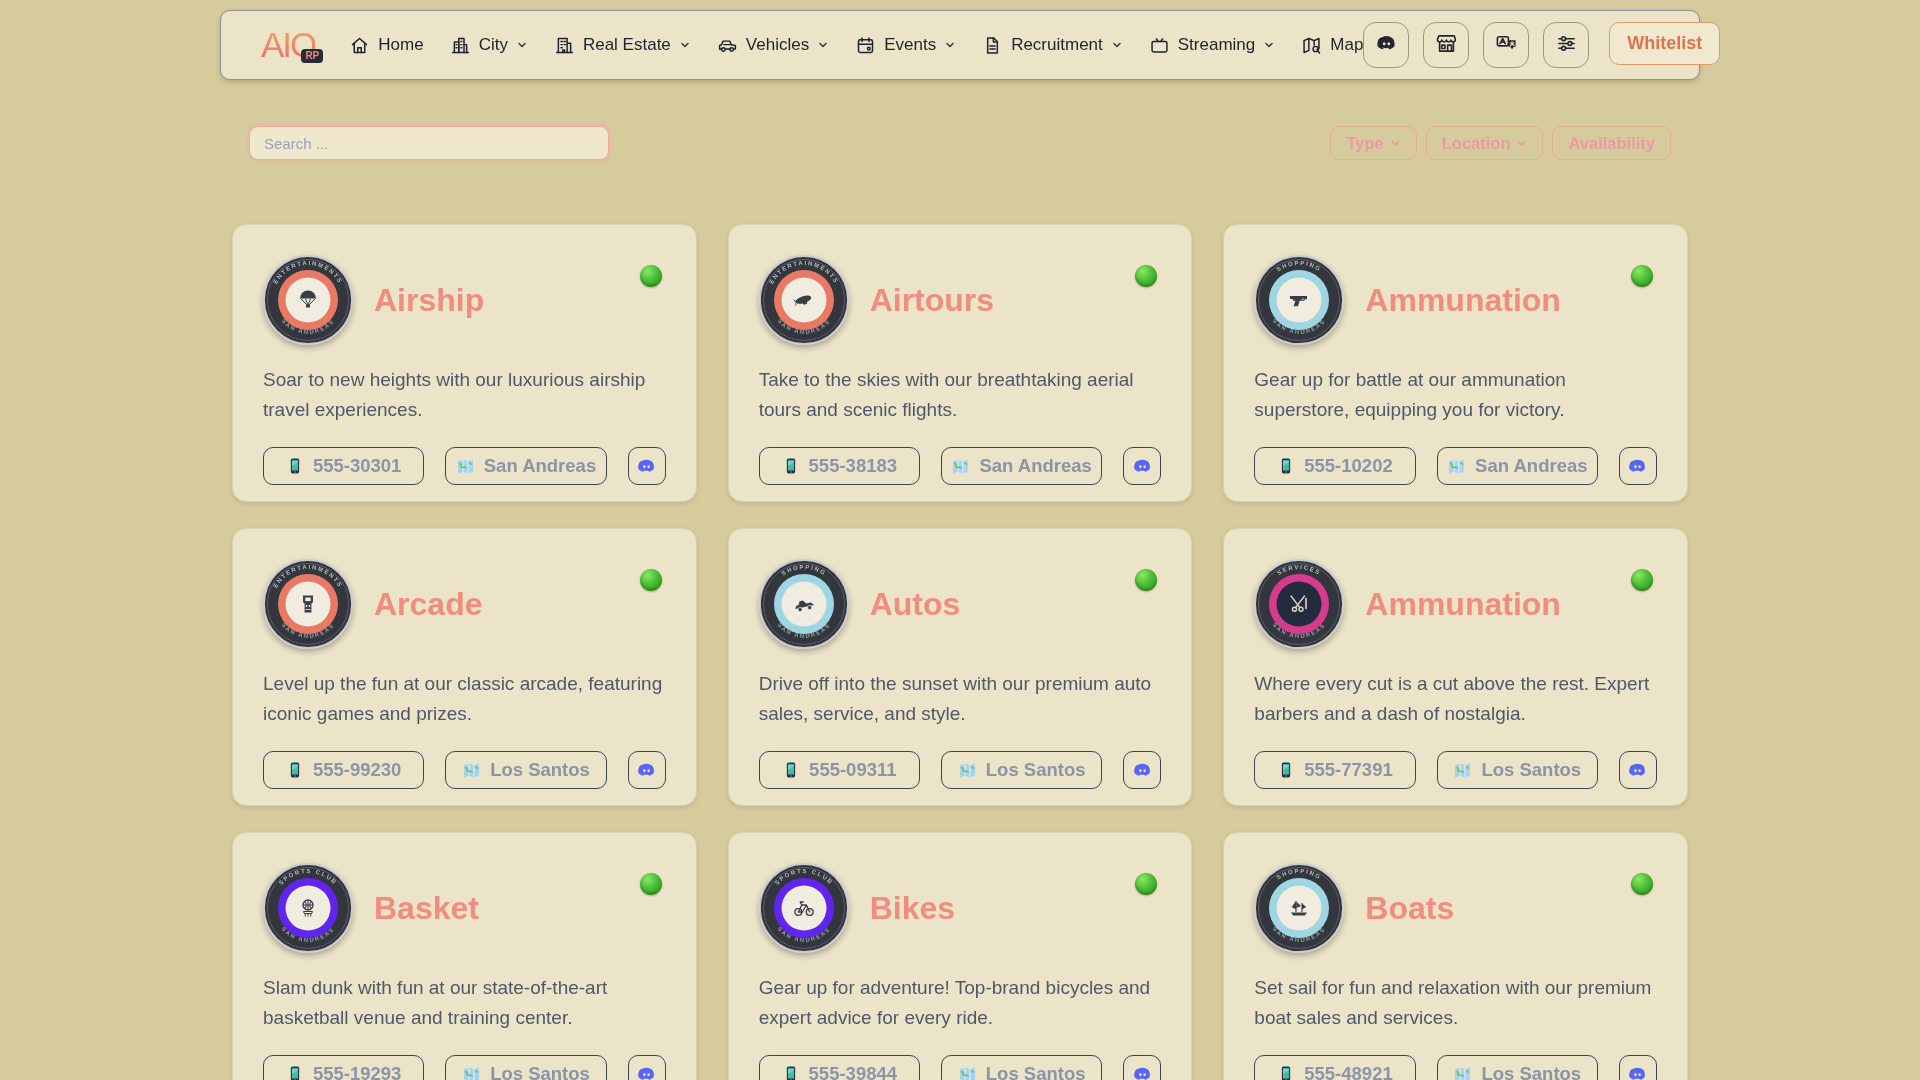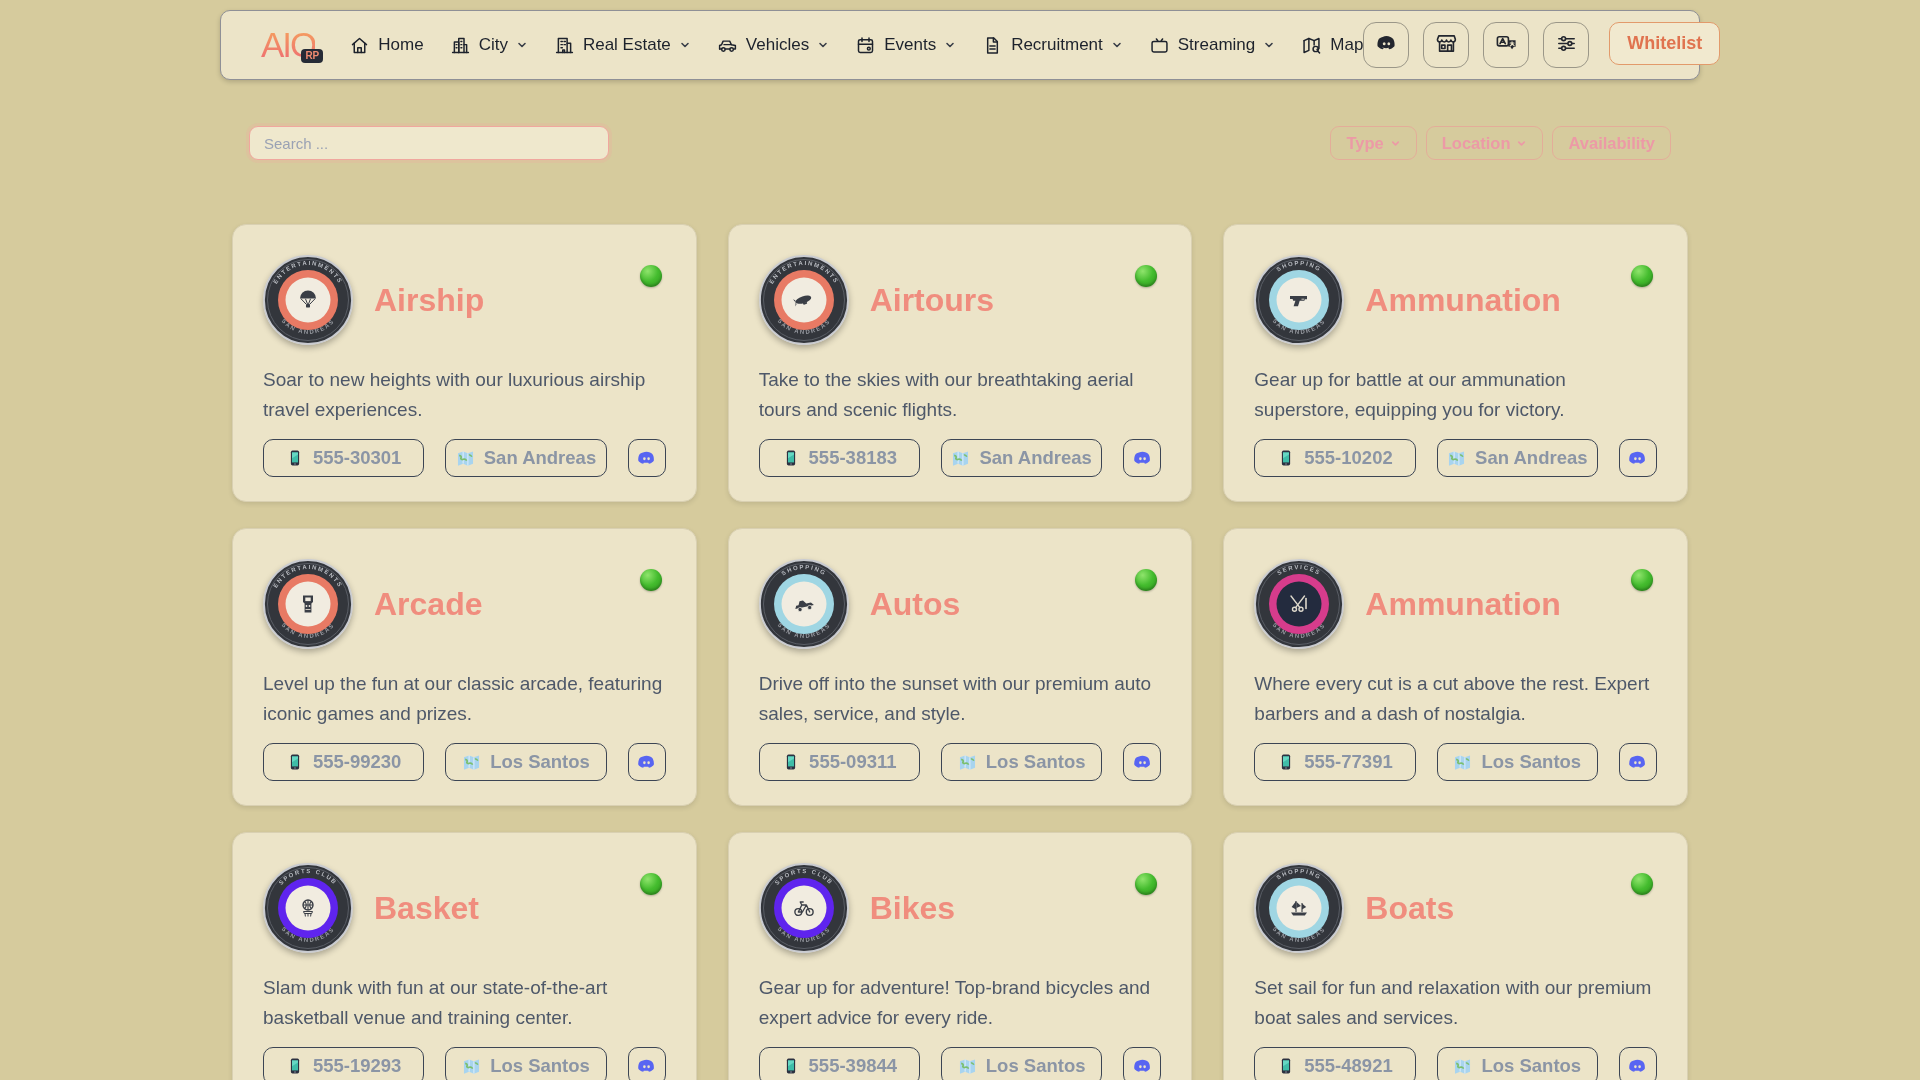--- a/index.html
+++ b/index.html
@@ -53,21 +53,21 @@
   .card{position:relative;height:278px;background:var(--panel-bg);border:1px solid var(--card-border);
     border-radius:14px;padding:30px;box-shadow:0 2px 5px rgba(0,0,0,.10);}
   .card-head{display:flex;align-items:center;gap:21px;}
   .biz-logo{width:90px;height:90px;flex:0 0 90px;border-radius:50%;
     box-shadow:0 3px 6px rgba(0,0,0,.28);}
   .card-title{font-size:32px;font-weight:600;color:var(--title-salmon);}
   .status-dot{position:absolute;top:40px;right:34px;width:22px;height:22px;border-radius:50%;
     background:radial-gradient(circle at 35% 28%,#8fe46c 0%,var(--status-online) 48%,#2f9a1d 100%);
     box-shadow:inset 0 -2px 3px rgba(0,0,0,.25),0 1px 2px rgba(0,0,0,.25);}
   .card-desc{margin-top:20px;font-size:19px;line-height:1.6;color:var(--text-muted);max-width:410px;}
-  .card-actions{position:absolute;left:30px;right:30px;bottom:24px;display:flex;gap:21px;}
+  .card-actions{position:absolute;left:30px;right:30px;bottom:16px;display:flex;gap:21px;}
   .pill{flex:1;height:38px;display:flex;align-items:center;justify-content:center;gap:9px;
     background:transparent;border:1.5px solid var(--pill-border);border-radius:10px;
     color:var(--pill-text);font-family:inherit;font-size:18.5px;font-weight:600;cursor:pointer;}
   .pill .picon{display:flex;align-items:center;}
   .pill.square{flex:0 0 38px;width:38px;color:var(--discord-blurple);}
   .pill.square svg{width:21px;height:21px;}
 </style>
 </head>
 <body>
 

